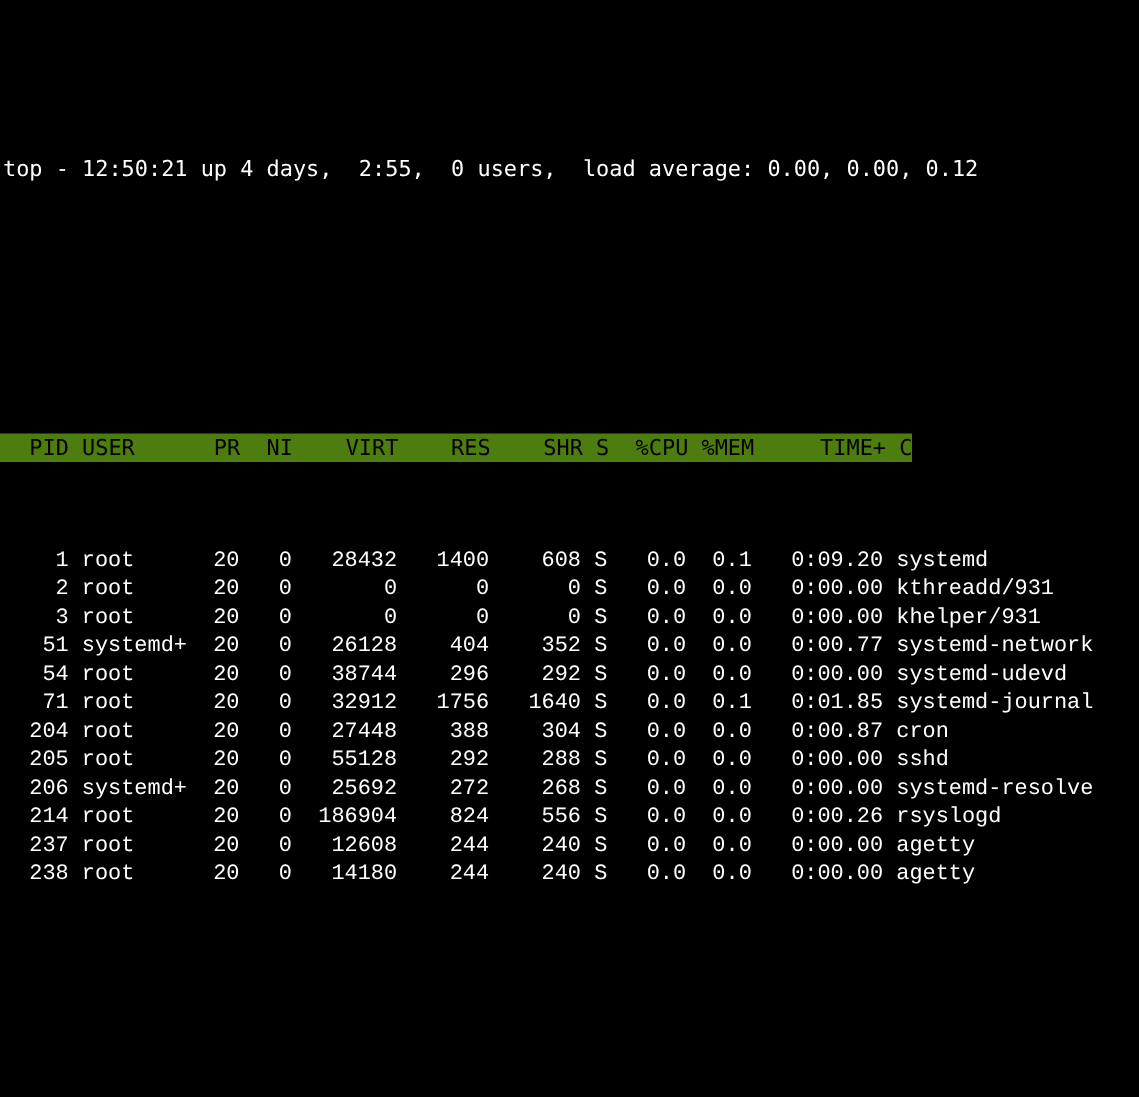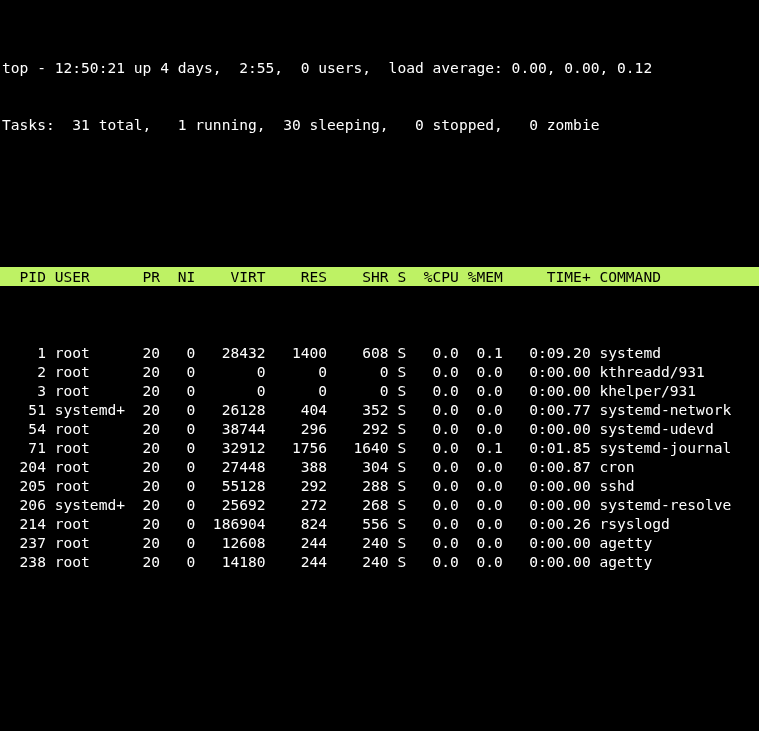--- a/index.html
+++ b/index.html
@@ -18,46 +18,48 @@
     color: #ffffff;
     -webkit-font-smoothing: none;
   }
   #terminal {
     padding: 1px 0 0 2px;
     white-space: pre;
   }
   .summary-line {
     white-space: pre;
     height: 19px;
+    margin-top: 45px;
   }
   .blank-line {
     height: 19px;
   }
   .col-header {
-    background: #bef264;
+    background: #4d7c0f;
     color: #000000;
     white-space: pre;
     height: 19px;
     margin-left: -2px;
     padding-left: 2px;
-    width: 759px;
+    width: 608px;
     box-sizing: border-box;
+    margin-top: 34px;
   }
   .proc-row {
     white-space: pre;
     height: 19px;
+    font-family: Liberation Mono, monospace;
   }
 </style>
 </head>
 <body>
 
 <div id="terminal">
 
   <div class="summary-line">top - 12:50:21 up 4 days,  2:55,  0 users,  load average: 0.00, 0.00, 0.12</div>
-  <div class="summary-line">Tasks:  31 total,   1 running,  30 sleeping,   0 stopped,   0 zombie</div>
 
   <div class="blank-line"></div>
 
   <div class="col-header">  PID USER      PR  NI    VIRT    RES    SHR S  %CPU %MEM     TIME+ COMMAND</div>
 
   <div id="process-rows"><div class="proc-row">    1 root      20   0   28432   1400    608 S   0.0  0.1   0:09.20 systemd</div><div class="proc-row">    2 root      20   0       0      0      0 S   0.0  0.0   0:00.00 kthreadd/931</div><div class="proc-row">    3 root      20   0       0      0      0 S   0.0  0.0   0:00.00 khelper/931</div><div class="proc-row">   51 systemd+  20   0   26128    404    352 S   0.0  0.0   0:00.77 systemd-network</div><div class="proc-row">   54 root      20   0   38744    296    292 S   0.0  0.0   0:00.00 systemd-udevd</div><div class="proc-row">   71 root      20   0   32912   1756   1640 S   0.0  0.1   0:01.85 systemd-journal</div><div class="proc-row">  204 root      20   0   27448    388    304 S   0.0  0.0   0:00.87 cron</div><div class="proc-row">  205 root      20   0   55128    292    288 S   0.0  0.0   0:00.00 sshd</div><div class="proc-row">  206 systemd+  20   0   25692    272    268 S   0.0  0.0   0:00.00 systemd-resolve</div><div class="proc-row">  214 root      20   0  186904    824    556 S   0.0  0.0   0:00.26 rsyslogd</div><div class="proc-row">  237 root      20   0   12608    244    240 S   0.0  0.0   0:00.00 agetty</div><div class="proc-row">  238 root      20   0   14180    244    240 S   0.0  0.0   0:00.00 agetty</div></div>
 
 </div>
 
 </body></html>

